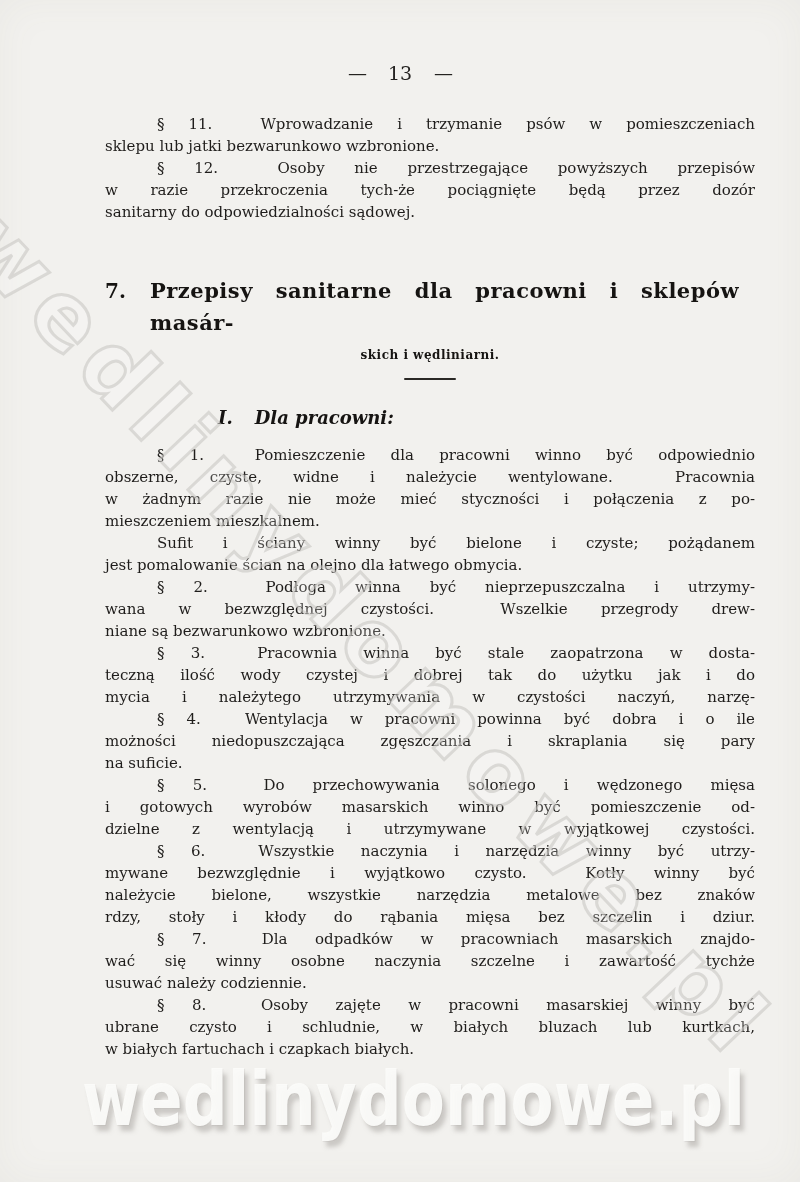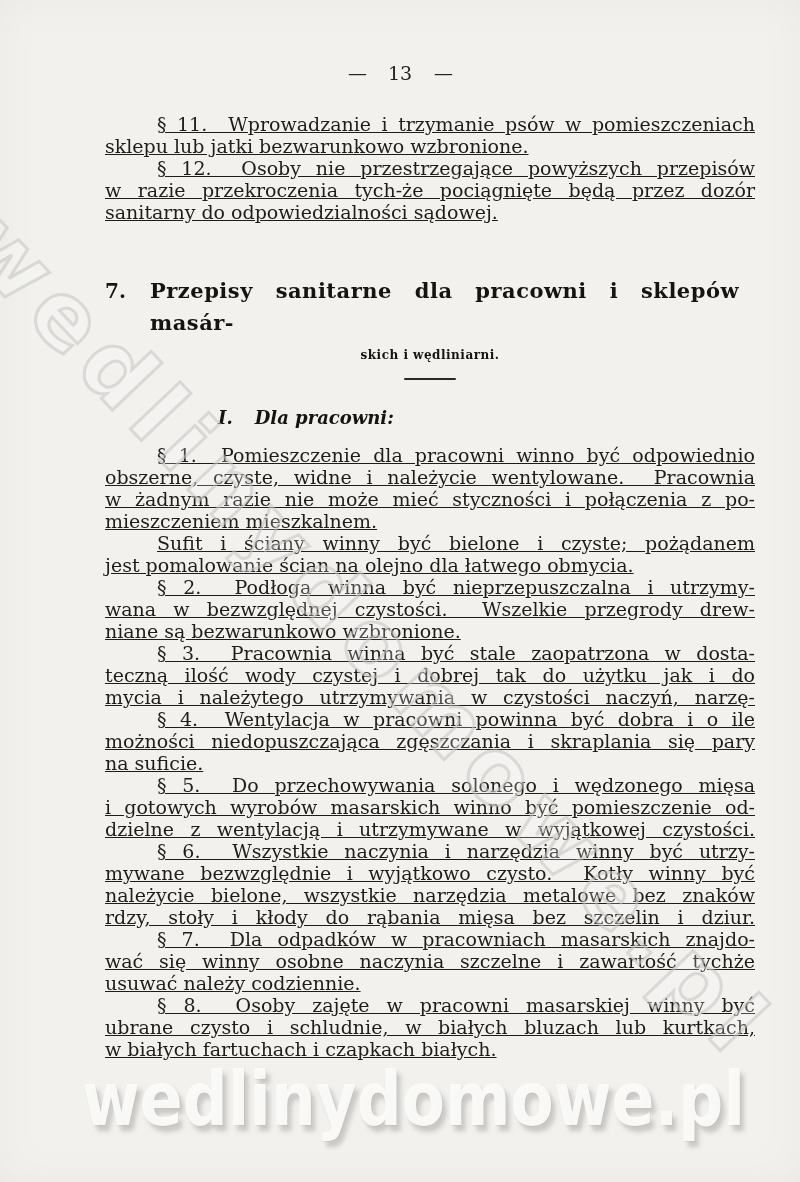--- a/index.html
+++ b/index.html
@@ -15,24 +15,23 @@
   
   .page-number{
     position:absolute;top:62px;left:0;right:0;
     display:flex;justify-content:center;align-items:center;gap:22px;
     font-size:19px;color:#242220;
   }
   .page-number .dash{letter-spacing:-1px;}
   
   .content{position:absolute;left:105px;top:0;width:650px;z-index:1;}
   .tline{
-    font-size:19px;line-height:22px;
+    font-size:15px;line-height:22px;
     text-align:justify;text-align-last:justify;
     white-space:normal;
-    text-decoration:underline;
   }
   .tline.last{text-align-last:left;}
   .tline.indent{padding-left:52px;}
   .intro{margin-top:113px;}
   .para{margin:0;}
   
   .section-heading{margin-top:52px;font-weight:bold;color:#161412;}
   .heading-row{display:flex;}
   .sec-num{width:45px;font-size:20px;line-height:32px;}
   .sec-l1{

